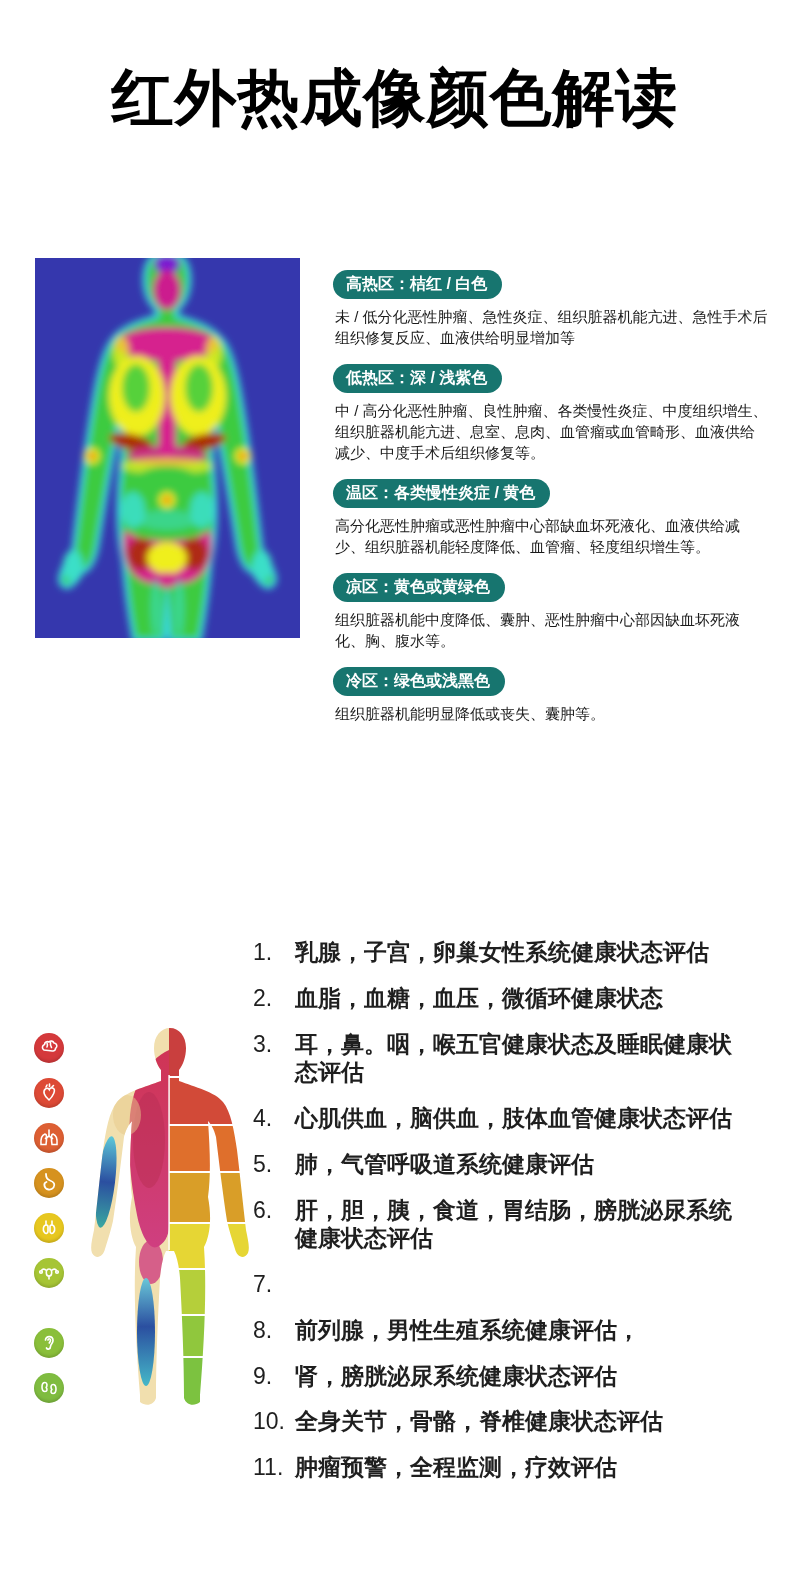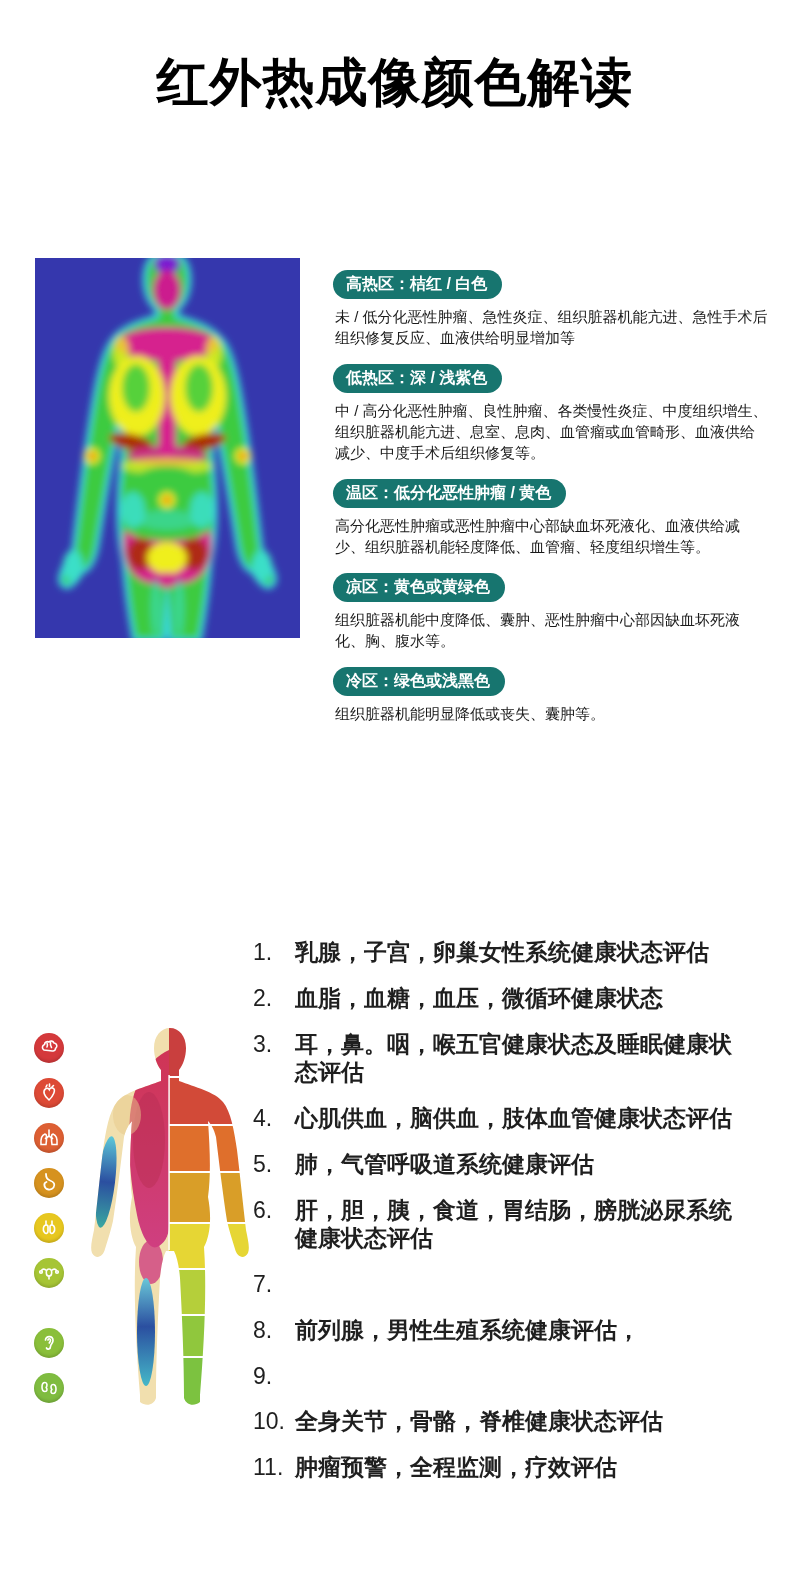--- a/index.html
+++ b/index.html
@@ -1,20 +1,20 @@
 <!DOCTYPE html>
 <html><head>
 <meta charset="utf-8">
 <style>
   html,body{margin:0;padding:0;background:#ffffff;}
   .page{position:relative;width:790px;height:1594px;background:#ffffff;overflow:hidden;
         font-family:"Liberation Sans",sans-serif;color:#1c1c1c;}
   .main-title{position:absolute;left:0;width:100%;text-align:center;
         font-weight:900;color:#000;letter-spacing:1px;}
-  .title-1{top:48px;font-size:52px;}
+  .title-1{top:56px;font-size:62px;}
   .title-2{top:742px;font-size:68px;letter-spacing:3px;}
   .thermal-wrap{position:absolute;left:35px;top:258px;width:265px;height:380px;}
   .zones{position:absolute;left:333px;top:244px;width:436px;margin-top:26px;}
   .zone{margin-bottom:16px;}
   .zone-badge{display:inline-block;background:#17756F;color:#fff;font-weight:700;
         font-size:16px;line-height:1;padding:6px 15px 7px 13px;border-radius:15px;}
   .zone-desc{margin:7px 0 0 2px;font-size:15px;line-height:1.4;color:#1b1b1b;}
   .icon-col{position:absolute;left:34px;top:1033px;display:flex;flex-direction:column;row-gap:15px;}
   .organ-icon{width:30px;height:30px;border-radius:50%;display:flex;align-items:center;
         justify-content:center;box-shadow:inset 0 -2px 3px rgba(0,0,0,.15);}
@@ -106,21 +106,21 @@
       <span class="zone-badge" style="background: rgb(23, 117, 111);">高热区：桔红 / 白色</span>
       <p class="zone-desc">未 / 低分化恶性肿瘤、急性炎症、组织脏器机能亢进、急性手术后组织修复反应、血液供给明显增加等</p>
     </div>
 
     <div class="zone">
       <span class="zone-badge" style="background: rgb(23, 117, 111);">低热区：深 / 浅紫色</span>
       <p class="zone-desc">中 / 高分化恶性肿瘤、良性肿瘤、各类慢性炎症、中度组织增生、组织脏器机能亢进、息室、息肉、血管瘤或血管畸形、血液供给减少、中度手术后组织修复等。</p>
     </div>
 
     <div class="zone">
-      <span class="zone-badge" style="background: rgb(23, 117, 111);">温区：低分化恶性肿瘤 / 黄色</span>
+      <span class="zone-badge" style="background: rgb(23, 117, 111);">温区：各类慢性炎症 / 黄色</span>
       <p class="zone-desc">高分化恶性肿瘤或恶性肿瘤中心部缺血坏死液化、血液供给减少、组织脏器机能轻度降低、血管瘤、轻度组织增生等。</p>
     </div>
 
     <div class="zone">
       <span class="zone-badge" style="background: rgb(23, 117, 111);">凉区：黄色或黄绿色</span>
       <p class="zone-desc">组织脏器机能中度降低、囊肿、恶性肿瘤中心部因缺血坏死液化、胸、腹水等。</p>
     </div>
 
     <div class="zone">
       <span class="zone-badge" style="background: rgb(23, 117, 111);">冷区：绿色或浅黑色</span>
@@ -263,20 +263,21 @@
       <span class="app-num">7.</span>
     </div>
 
     <div class="app-item">
       <span class="app-num">8.</span>
       <span class="app-text">前列腺，男性生殖系统健康评估，</span>
     </div>
 
     <div class="app-item">
       <span class="app-num">9.</span>
+      <span class="app-text">肾，膀胱泌尿系统健康状态评估</span>
     </div>
 
     <div class="app-item">
       <span class="app-num">10.</span>
       <span class="app-text">全身关节，骨骼，脊椎健康状态评估</span>
     </div>
 
     <div class="app-item">
       <span class="app-num">11.</span>
       <span class="app-text">肿瘤预警，全程监测，疗效评估</span>

